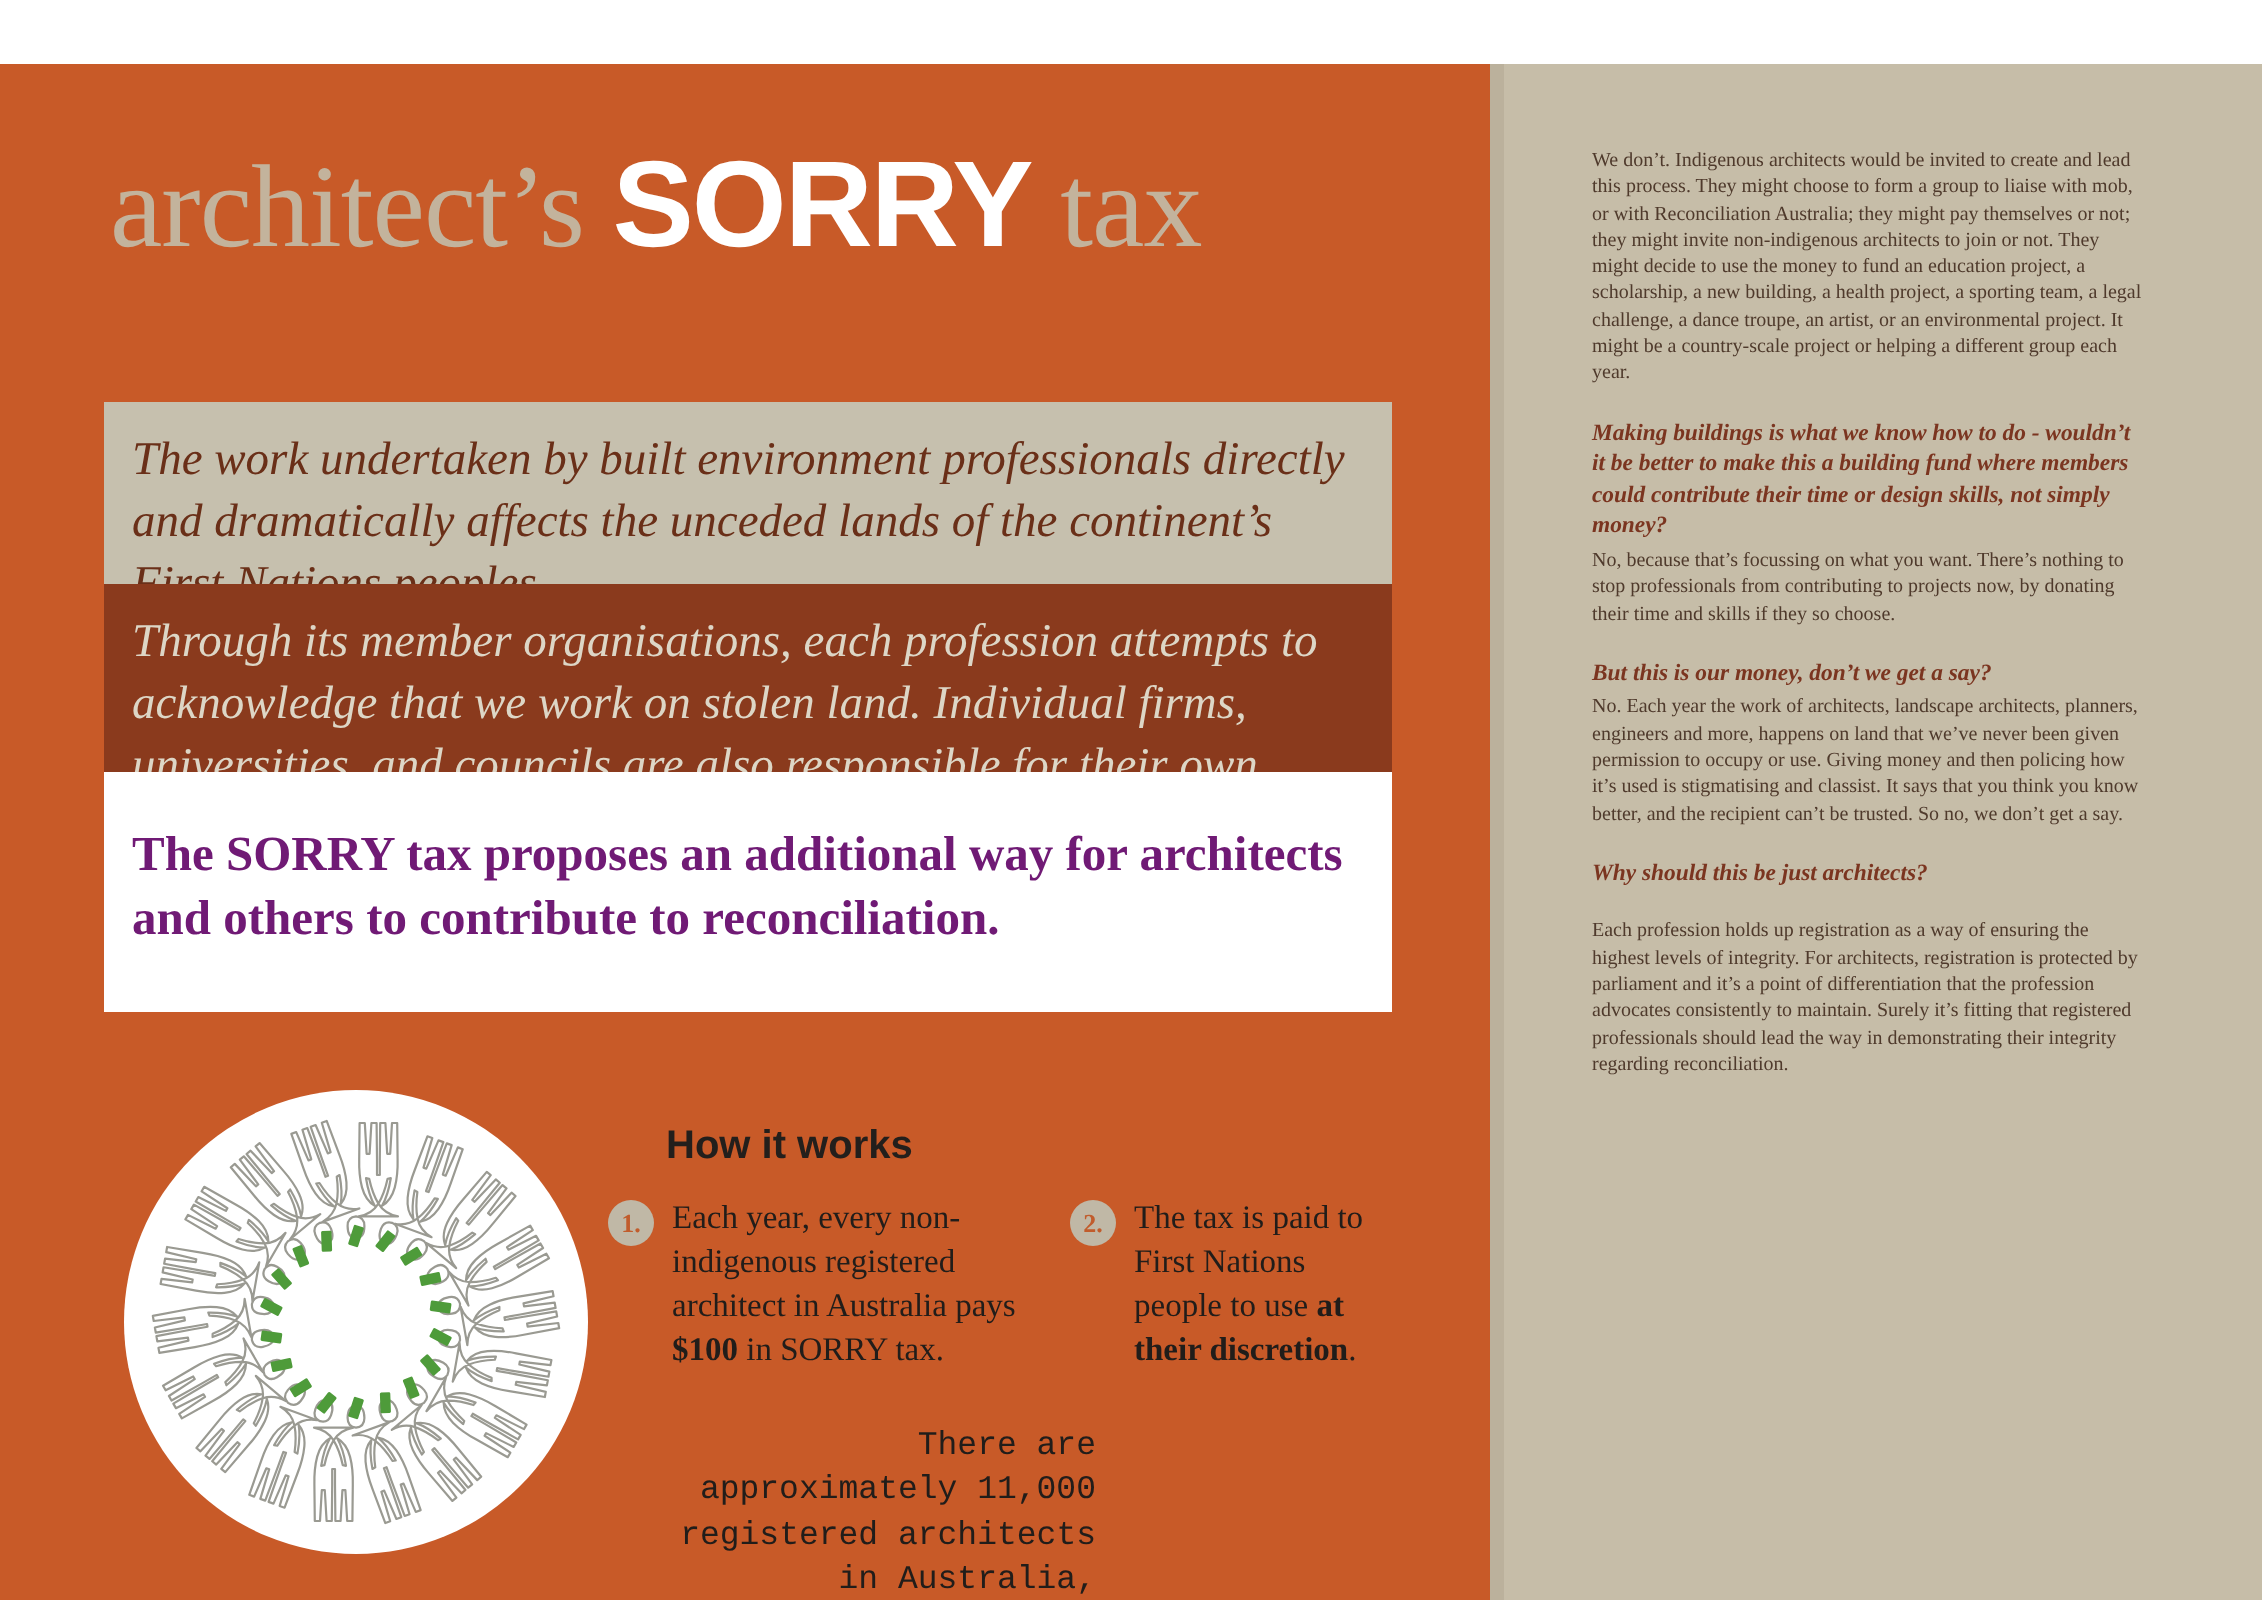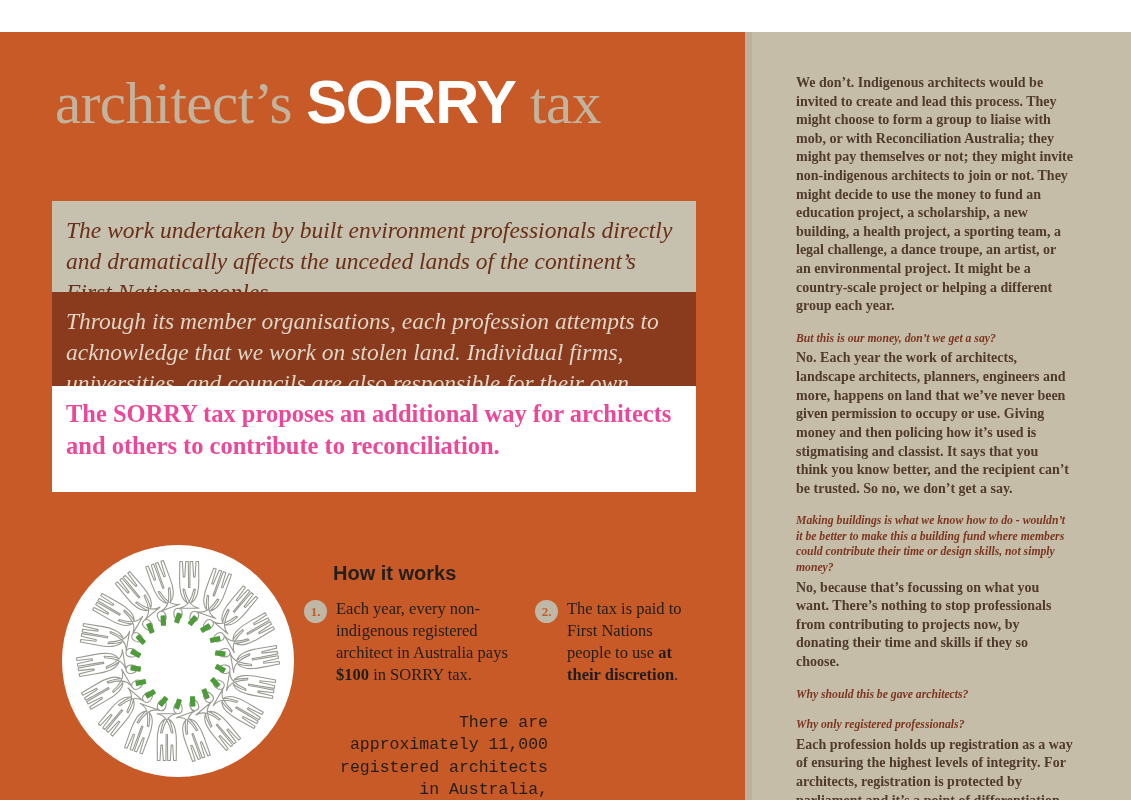--- a/index.html
+++ b/index.html
@@ -70,26 +70,26 @@
     color: #6a2f18;
   }
   .stmt-2 {
     top: 260px;
     background: #8a3a1d;
     color: #ddd6c6;
   }
   .stmt-3 {
     top: 354px;
     background: #ffffff;
-    color: #ec4899;
+    color: #701a75;
     font-style: normal;
     font-weight: bold;
     font-size: 24.5px;
     line-height: 1.3;
-    padding: 12px 18px 30px 14px;
+    padding: 26px 18px 30px 14px;
   }
   
   .circle-wrap {
     position: absolute;
     left: 62px;
     top: 513px;
     width: 232px;
     height: 232px;
   }
   .circle-wrap svg { display: block; }
@@ -173,24 +173,23 @@
     font-family: "Liberation Serif", serif;
     font-style: italic;
     font-weight: bold;
     font-size: 11.7px;
     line-height: 1.33;
     color: #7b3520;
     margin-bottom: 3px;
   }
   .faq-a {
     font-family: "Liberation Serif", serif;
-    font-size: 14px;
+    font-size: 10px;
     line-height: 1.33;
     color: #4f3a2c;
-    font-weight: bold;
   }
   .faq-a .underline { text-decoration: underline; }
   .faq-a p { margin: 0; }
   .faq-a p + p { margin-top: 9px; }
   
   .bottom-band {
     position: absolute;
     left: 0;
     top: 788px;
     width: 1131px;
@@ -330,38 +329,37 @@
   </div>
 
   <div class="sidebar">
     <div class="faq" id="faq-list">
         <div class="faq-item">
           <div class="faq-a">
             <p>We don’t. Indigenous architects would be invited to create and lead this process. They might choose to form a group to liaise with mob, or with Reconciliation Australia; they might pay themselves or not; they might invite non-indigenous architects to join or not. They might decide to use the money to fund an education project, a scholarship, a new building, a health project, a sporting team, a legal challenge, a dance troupe, an artist, or an environmental project. It might be a country-scale project or helping a different group each year.</p>
           </div>
         </div>
         <div class="faq-item">
+          <div class="faq-q">Making buildings is what we know how to do - wouldn’t it be better to make this a building fund where members could contribute their time or design skills, not simply money?</div>
+          <div class="faq-a">
+            <p>No, because that’s focussing on what you want. There’s nothing to stop professionals from contributing to projects now, by donating their time and skills if they so choose.</p>
+          </div>
+        </div>
+        <div class="faq-item">
           <div class="faq-q">But this is our money, don’t we get a say?</div>
           <div class="faq-a">
             <p>No. Each year the work of architects, landscape architects, planners, engineers and more, happens on land that we’ve never been given permission to occupy or use. Giving money and then policing how it’s used is stigmatising and classist. It says that you think you know better, and the recipient can’t be trusted. So no, we don’t get a say.</p>
           </div>
         </div>
         <div class="faq-item">
-          <div class="faq-q">Making buildings is what we know how to do - wouldn’t it be better to make this a building fund where members could contribute their time or design skills, not simply money?</div>
-          <div class="faq-a">
-            <p>No, because that’s focussing on what you want. There’s nothing to stop professionals from contributing to projects now, by donating their time and skills if they so choose.</p>
-          </div>
-        </div>
-        <div class="faq-item">
-        </div>
-        <div class="faq-item">
-          <div class="faq-q">Why should this be gave architects?</div>
-        </div>
-        <div class="faq-item">
-          <div class="faq-q">Why only registered professionals?</div>
+        </div>
+        <div class="faq-item">
+          <div class="faq-q">Why should this be just architects?</div>
+        </div>
+        <div class="faq-item">
           <div class="faq-a">
             <p>Each profession holds up registration as a way of ensuring the highest levels of integrity. For architects, registration is protected by parliament and it’s a point of differentiation that the profession advocates consistently to maintain. Surely it’s fitting that registered professionals should lead the way in demonstrating their integrity regarding reconciliation.</p>
           </div>
         </div>
       </div>
   </div>
   <div class="sidebar-edge"></div>
 
   <div class="bottom-band"></div>
 </div>

